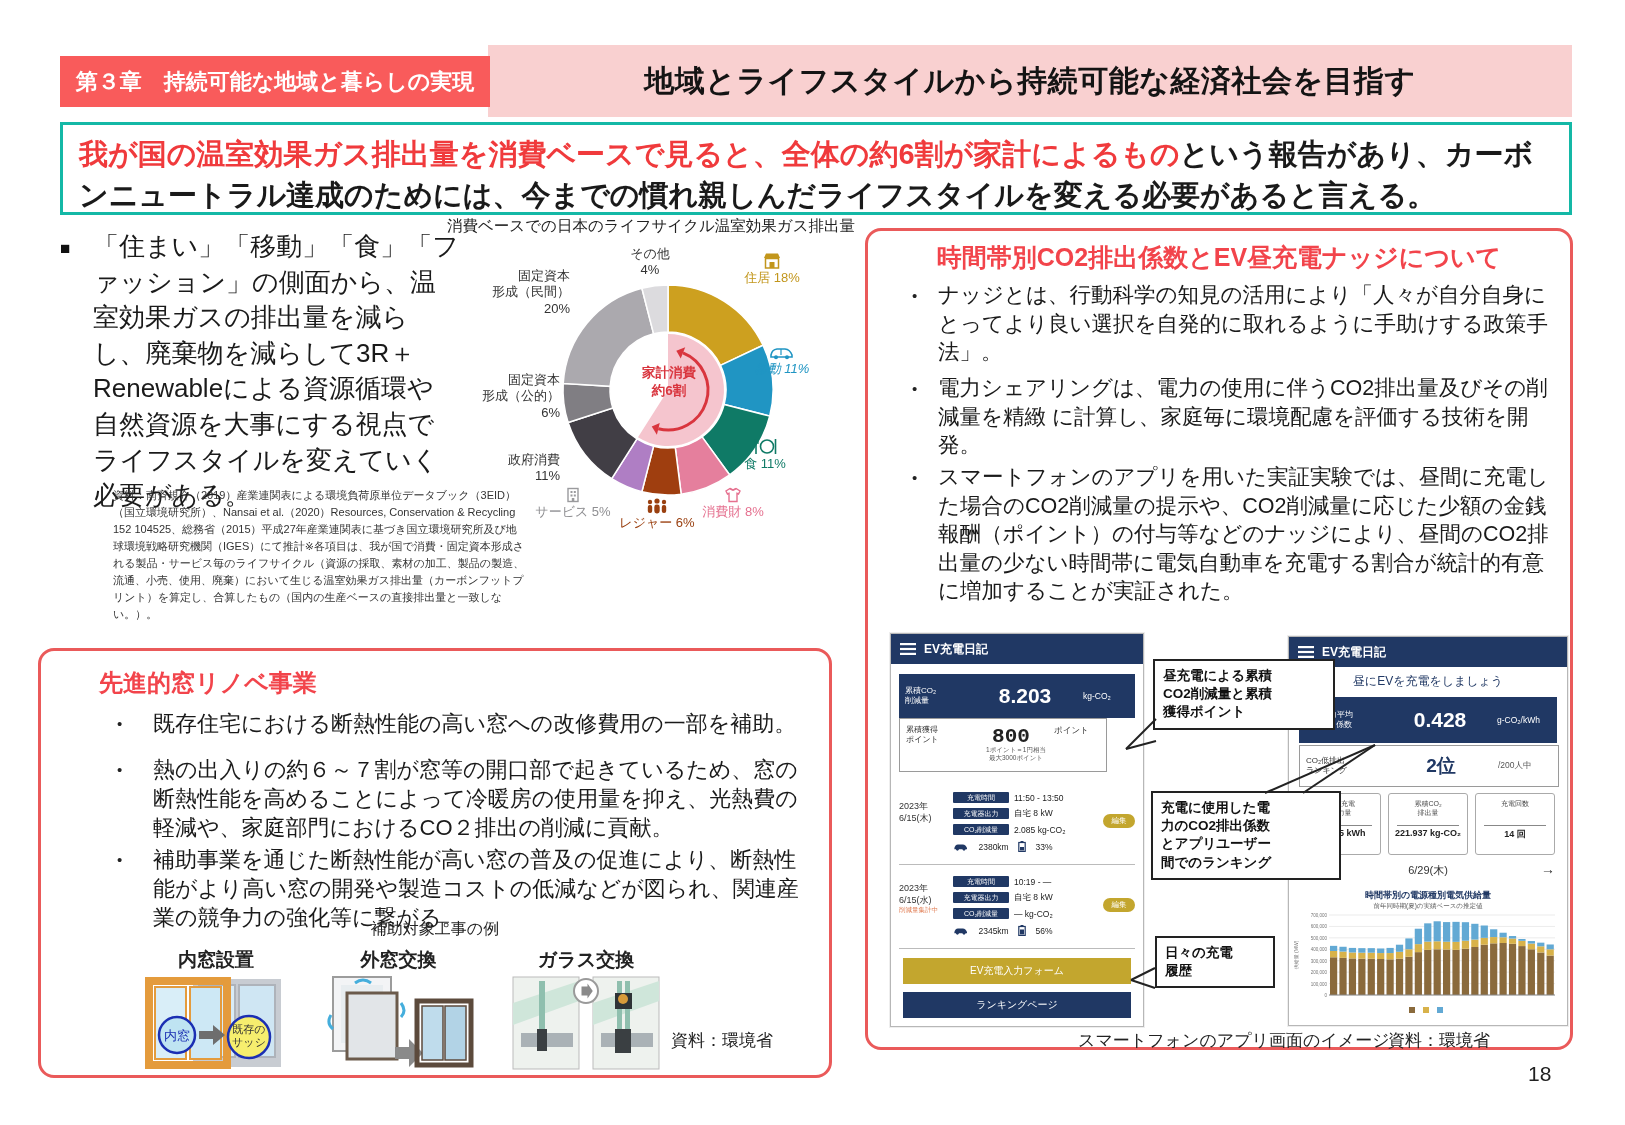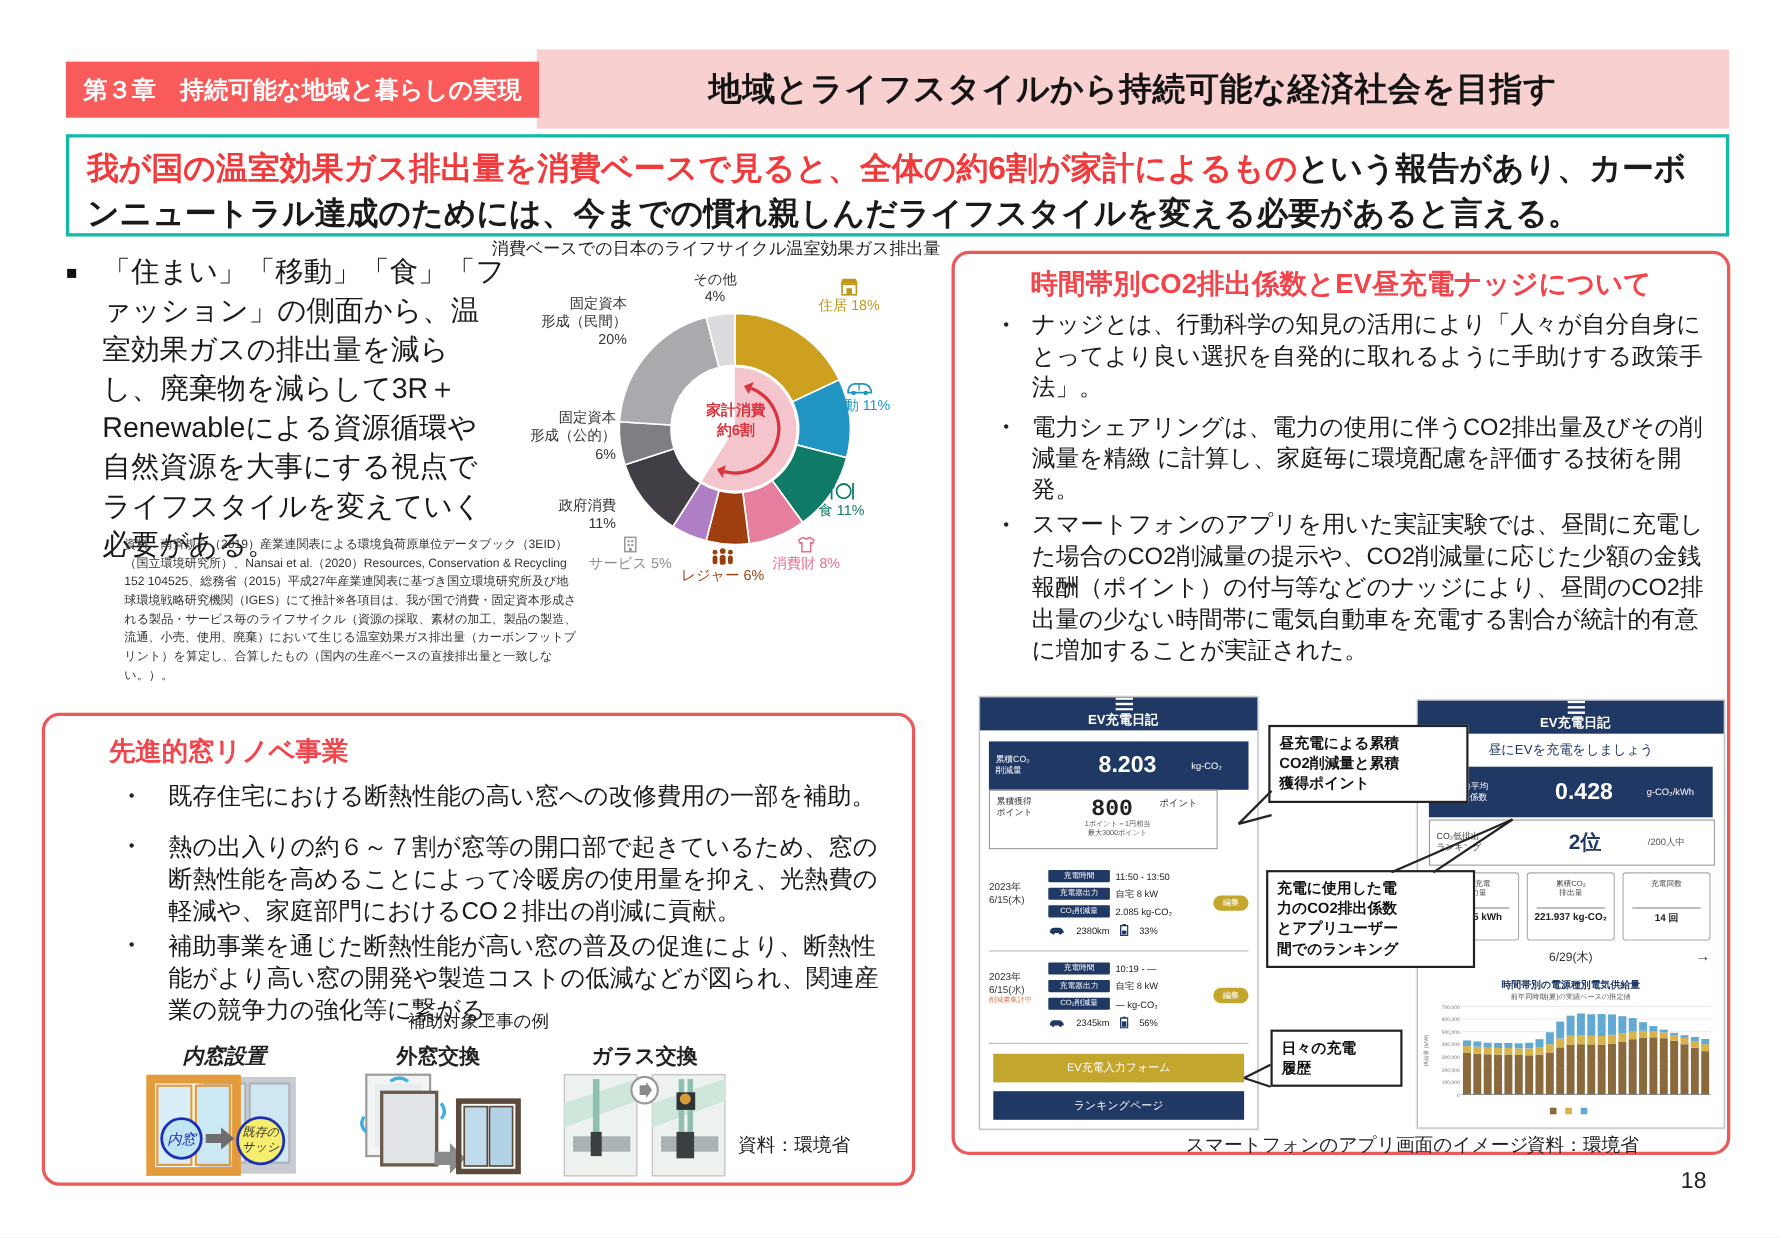--- a/index.html
+++ b/index.html
@@ -22,21 +22,21 @@
             padding:9px 16px;box-sizing:border-box;font-size:29px;font-weight:bold;line-height:1.42;}
   .lead-red{color:#f03a3c;}
 
   
   .sq{left:60px;top:239px;font-size:17px;color:#111;}
   .para{left:93px;top:229px;width:366px;font-size:26px;line-height:1.37;color:#1a1a1a;}
   .pie-title{left:447px;top:216px;width:440px;font-size:15.5px;color:#222;}
   .src-small{left:113px;top:487px;width:414px;font-size:11px;line-height:1.55;color:#333;}
 
   .pie-label{font-size:13px;line-height:1.25;color:#333;}
-  .pl-gold{color:#c2961c;} .pl-blue{color:#2095c3;} .pl-teal{color:#0f7a66;}
+  .pl-gold{color:#c2961c;} .pl-blue{color:#2095c3;font-style:italic;} .pl-teal{color:#0f7a66;}
   .pl-pink{color:#e5708f;} .pl-brown{color:#9a4010;} .pl-gray{color:#8f8f92;}
   .pie-center{left:626px;top:364px;width:86px;font-size:13.5px;font-weight:bold;color:#d9353e;}
   .icon-cell{display:block;margin:0 auto 1px;}
 
   
   .rbox{border:3px solid #ea5a5a;border-radius:16px;background:#fff;box-sizing:border-box;}
   .win-box{left:38px;top:648px;width:794px;height:430px;}
   .ev-box{left:865px;top:228px;width:708px;height:822px;}
   .box-h{font-weight:bold;color:#f2444b;}
   .win-h{left:58px;top:16px;font-size:24px;}
@@ -45,21 +45,21 @@
   .blt-mk{position:absolute;font-size:15px;color:#222;}
   .win-blt{left:112px;width:665px;font-size:22px;line-height:1.32;color:#1a1a1a;}
   .ev-blt{left:70px;width:618px;font-size:21.5px;line-height:1.33;color:#1a1a1a;}
 
   .win-cap{left:0;top:268px;width:100%;text-align:center;font-size:16px;color:#222;}
   .fig-title{font-size:19px;font-weight:bold;color:#222;text-align:center;}
   .win-src{left:630px;top:378px;font-size:17px;color:#222;}
 
   
   .phone{background:#fff;border:1px solid #b7b7b7;box-shadow:0 0 0 1px #eee;}
-  .p-head{position:absolute;left:0;top:0;width:100%;height:30px;background:#203864;display:flex;align-items:center;flex-direction:column;}
+  .p-head{position:absolute;left:0;top:0;width:100%;height:30px;background:#203864;display:flex;align-items:center;}
   .p-title{color:#fff;font-size:12px;font-weight:bold;margin-left:8px;}
   .stat-navy{position:absolute;background:#203864;color:#fff;display:flex;align-items:center;}
   .stat-white{position:absolute;background:#fff;border:1px solid #9a9a9a;display:flex;align-items:center;}
   .stat-lbl{font-size:8px;line-height:1.25;width:62px;padding-left:6px;}
   .stat-val{font-size:21px;font-weight:bold;flex:1;text-align:center;}
   .stat-unit{font-size:8.5px;width:52px;}
   .stat-note{position:absolute;font-size:6.5px;color:#555;text-align:center;line-height:1.3;}
   .pill{background:#203864;color:#fff;font-size:7px;text-align:center;border-radius:1px;
         width:56px;height:11px;line-height:11px;display:inline-block;vertical-align:middle;}
   .rowval{font-size:8.5px;color:#222;margin-left:5px;vertical-align:middle;}
@@ -198,21 +198,21 @@
 
     <span class="blt-mk" style="left:76px;top:64px;">•</span>
     <div class="abs win-blt" style="top:58px;">既存住宅における断熱性能の高い窓への改修費用の一部を補助。</div>
     <span class="blt-mk" style="left:76px;top:110px;">•</span>
     <div class="abs win-blt" style="top:104px;">熱の出入りの約６～７割が窓等の開口部で起きているため、窓の断熱性能を高めることによって冷暖房の使用量を抑え、光熱費の軽減や、家庭部門におけるCO２排出の削減に貢献。</div>
     <span class="blt-mk" style="left:76px;top:200px;">•</span>
     <div class="abs win-blt" style="top:194px;">補助事業を通じた断熱性能が高い窓の普及の促進により、断熱性能がより高い窓の開発や製造コストの低減などが図られ、関連産業の競争力の強化等に繋がる。</div>
 
     <div class="abs win-cap">補助対象工事の例</div>
 
-    <div class="abs" style="left:88px;top:296px;width:150px;font-style:italic;">
+    <div class="abs" style="left:100px;top:296px;width:150px;">
       <div class="fig-title">内窓設置</div>
       <svg width="150" height="100" viewBox="0 0 150 100">
         <rect x="52" y="6" width="88" height="88" fill="#c8ccd2"></rect>
         <rect x="58" y="12" width="36" height="72" fill="#d9ecf6" stroke="#aeb3ba" stroke-width="2"></rect>
         <rect x="98" y="12" width="36" height="72" fill="#cfe6f3" stroke="#aeb3ba" stroke-width="2"></rect>
         <rect x="8" y="8" width="78" height="84" fill="none" stroke="#e49b3c" stroke-width="8"></rect>
         <rect x="14" y="14" width="31" height="72" fill="#d9eef8" stroke="#e49b3c" stroke-width="2"></rect>
         <rect x="49" y="14" width="31" height="72" fill="#cde8f5" stroke="#e49b3c" stroke-width="2"></rect>
         <circle cx="36" cy="62" r="18" fill="#bfe4f2" stroke="#1b2fb3" stroke-width="2.5"></circle>
         <text x="36" y="67" font-size="13" fill="#1b2fb3" text-anchor="middle">内窓</text>

